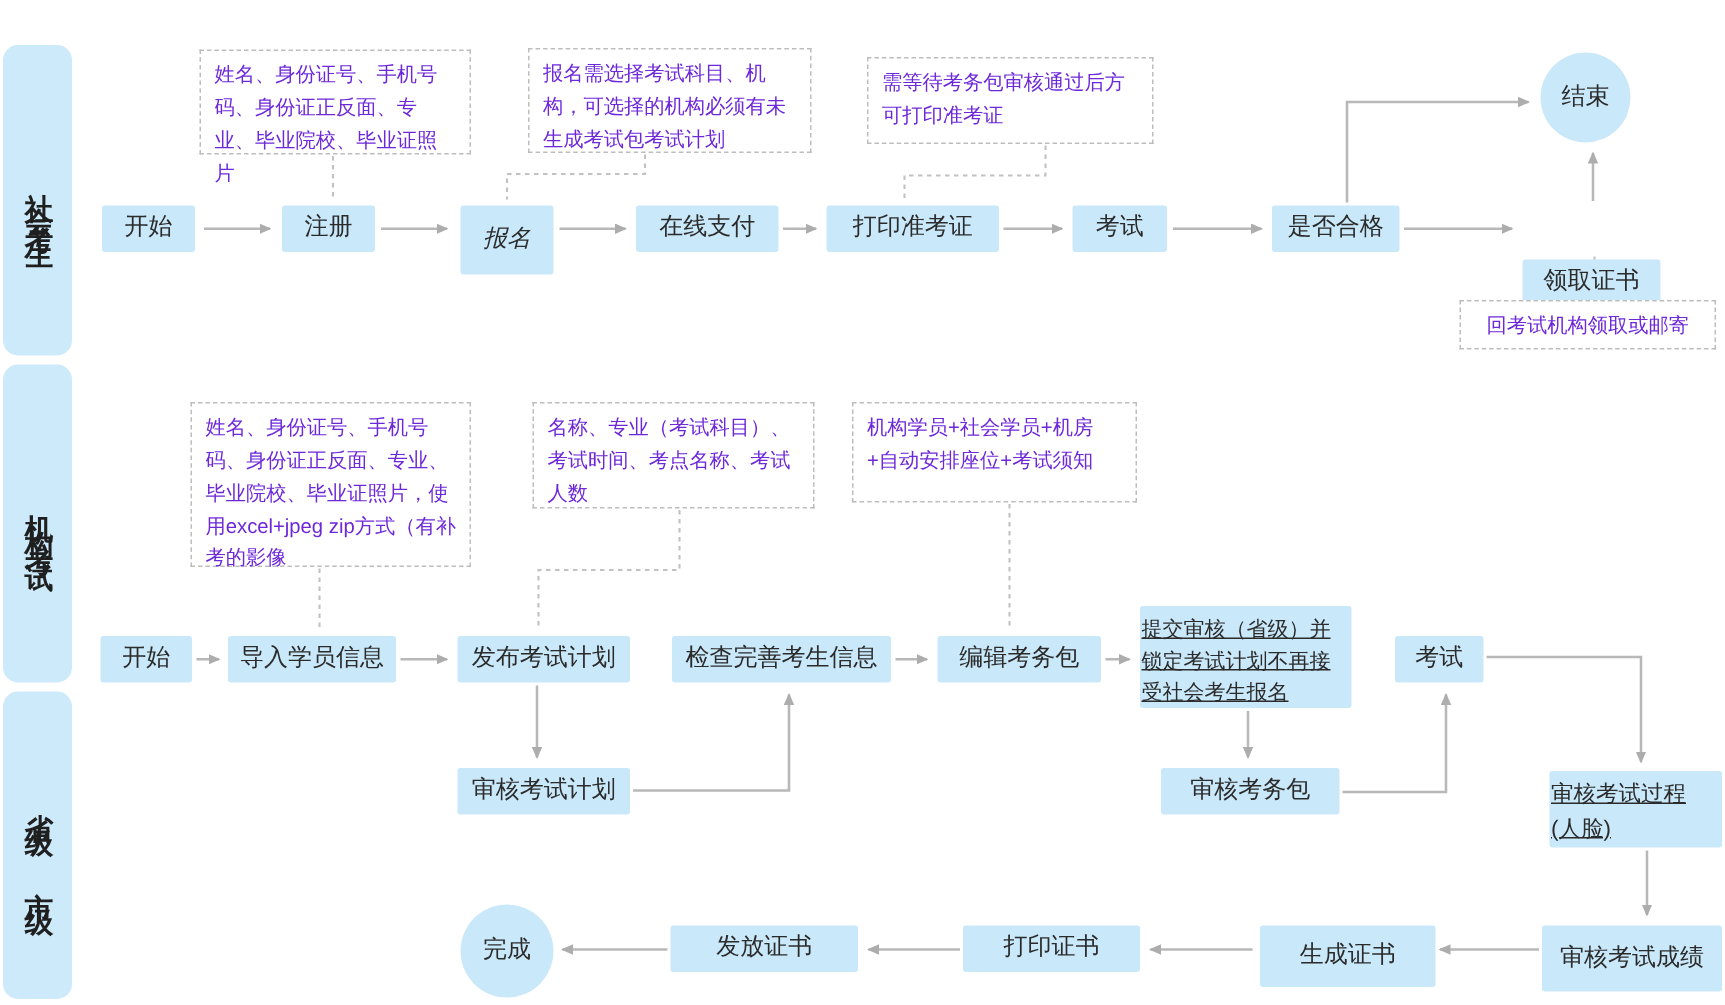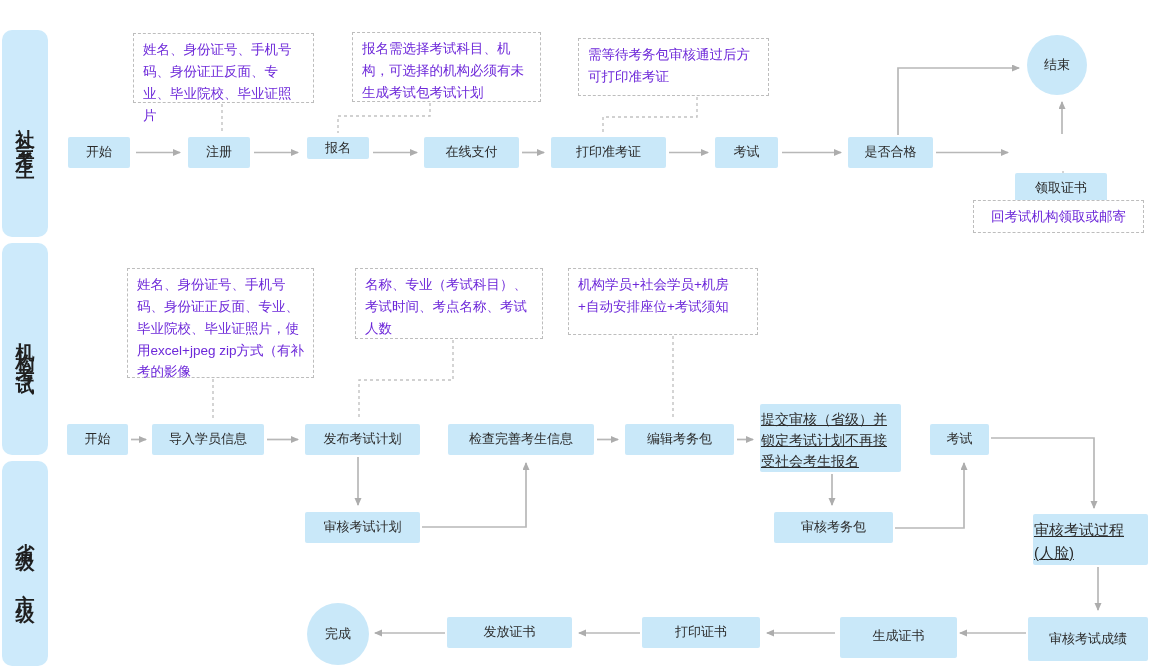--- a/index.html
+++ b/index.html
@@ -9,21 +9,21 @@
   }
   .lane{
     position:absolute;left:2px;width:46px;background:#cdeafb;border-radius:10px;
     display:flex;align-items:center;justify-content:center;
     writing-mode:vertical-rl;text-orientation:upright;
     font-size:19px;font-weight:600;color:#1f1f1f;letter-spacing:0.55em;
   }
   .node{
     position:absolute;background:#c9e8f9;border-radius:2px;
     display:flex;align-items:center;justify-content:center;
-    font-size:13px;color:#2b2b2b;text-align:right;white-space:pre-line;
+    font-size:16px;color:#2b2b2b;text-align:right;white-space:pre-line;
     box-sizing:border-box;line-height:1.3;
   }
   .node.multi{
     justify-content:flex-start;align-items:flex-start;text-align:left;
     padding:5px 1px;font-size:14px;line-height:1.5;text-decoration:underline;
   }
   .circle{border-radius:50%;}
   .bold{font-weight:normal;}
   .note{
     position:absolute;background:#ffffff;border:1px dashed #bdbdbd;
@@ -79,21 +79,21 @@
       <line x1="673" y1="336" x2="673" y2="419"></line>
     </g>
   </svg>
 
   <div class="lane" style="top:30px;height:207px;">社会考生</div>
   <div class="lane" style="top:243px;height:212px;">机构考试</div>
   <div class="lane" style="top:461px;height:205px;">省级/市级</div>
 
   <div class="node" style="left:68px;top:137px;width:62px;height:31px;">开始</div>
   <div class="node" style="left:188px;top:137px;width:62px;height:31px;">注册</div>
-  <div class="node" style="left:307px;top:137px;width:62px;height:22px;">报名</div>
+  <div class="node" style="left:307px;top:137px;width:62px;height:46px;font-style:italic;">报名</div>
   <div class="node" style="left:424px;top:137px;width:95px;height:31px;">在线支付</div>
   <div class="node" style="left:551px;top:137px;width:115px;height:31px;">打印准考证</div>
   <div class="node" style="left:715px;top:137px;width:63px;height:31px;">考试</div>
   <div class="node" style="left:848px;top:137px;width:85px;height:31px;">是否合格</div>
   <div class="node" style="left:1015px;top:137px;width:92px;height:31px;margin-top:36px;">领取证书</div>
   <div class="node circle" style="left:1027px;top:35px;width:60px;height:60px;">结束</div>
 
   <div class="note" style="left:133px;top:33px;width:181px;height:70px;">姓名、身份证号、手机号码、身份证正反面、专业、毕业院校、毕业证照片</div>
   <div class="note" style="left:352px;top:32px;width:189px;height:70px;">报名需选择考试科目、机构，可选择的机构必须有未生成考试包考试计划</div>
   <div class="note" style="left:578px;top:38px;width:191px;height:58px;">需等待考务包审核通过后方可打印准考证</div>

